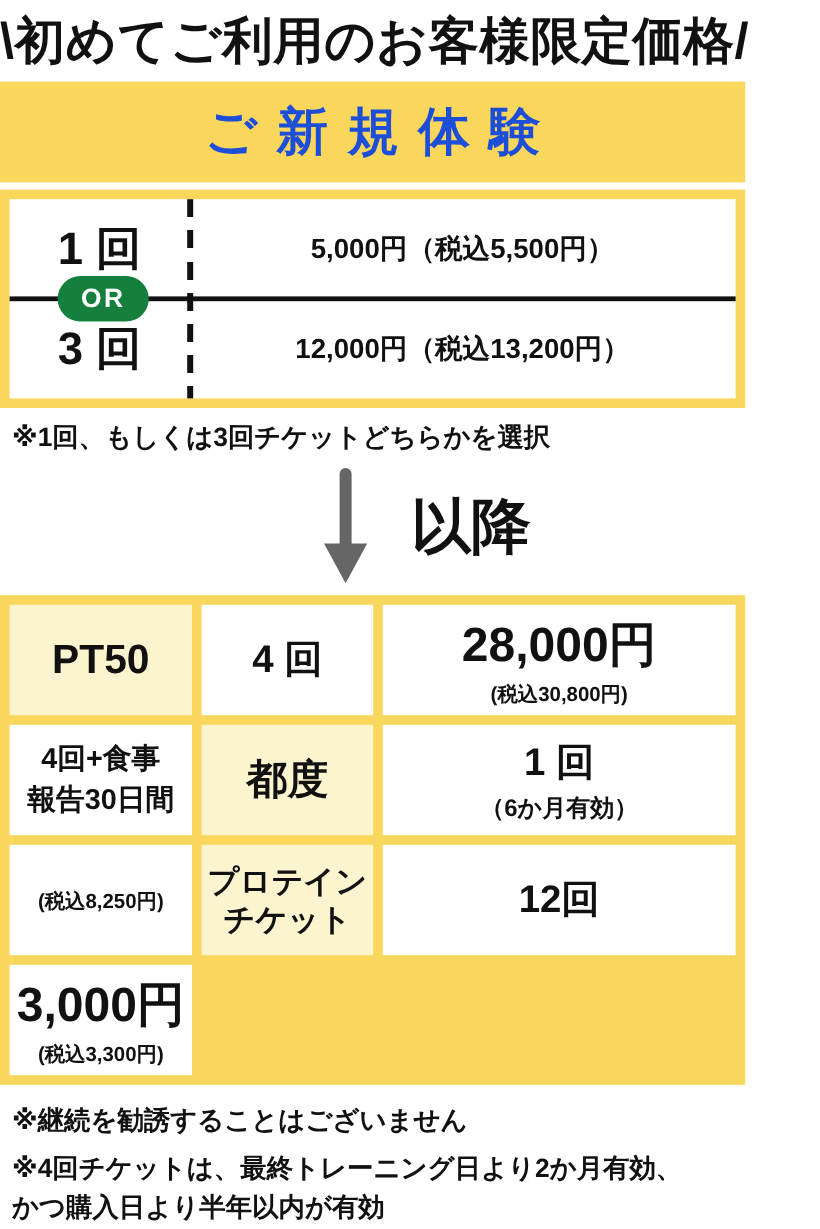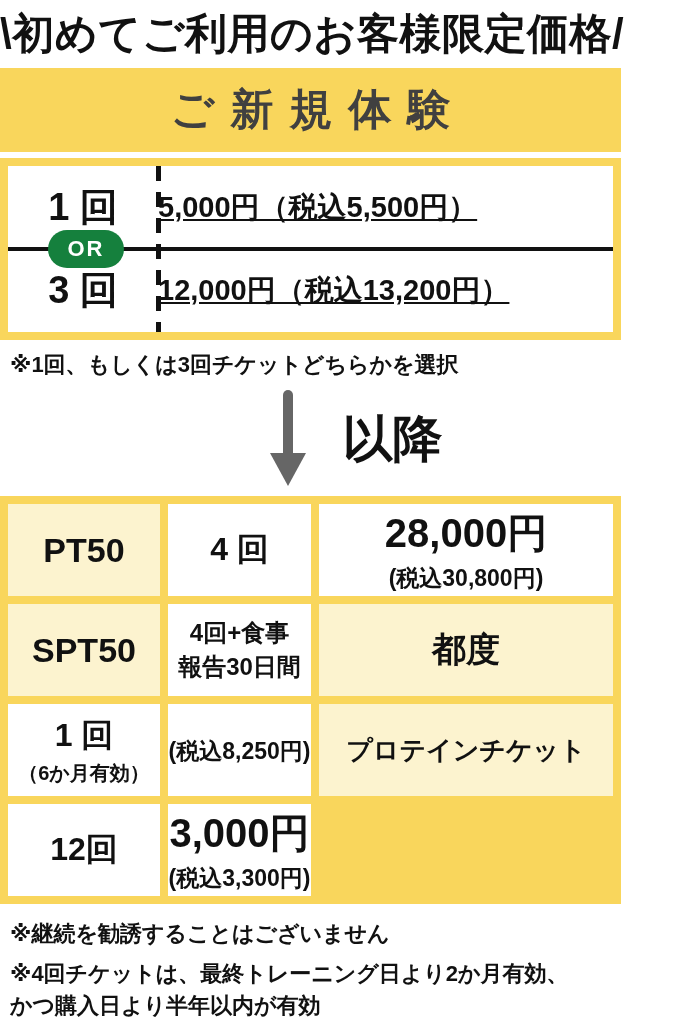--- a/index.html
+++ b/index.html
@@ -15,35 +15,35 @@
     padding-top:6px; text-align:center; font-size:42px; font-weight:800;
     color:#111111; white-space:nowrap; letter-spacing:0.5px;
   }
 
   
   .banner {
     margin-top:6px; height:84px; background:#F9D65C;
     display:flex; align-items:center; justify-content:center;
   }
   .banner span {
-    color:#404040; font-size:43px; font-weight:700;
+    color:#1d4ed8; font-size:43px; font-weight:700;
     letter-spacing:16px; text-indent:16px; white-space:nowrap;
   }
 
   
   .trial {
     margin-top:6px; height:182px; border:8px solid #F9D65C;
     background:#ffffff; position:relative;
   }
   .trial-row { display:flex; height:50%; align-items:center; }
   .trial-label {
     width:150px; text-align:center; font-size:38px; font-weight:700; white-space:nowrap;
   }
   .trial-price {
-    flex:1; font-size:29px; font-weight:700; white-space:nowrap;text-decoration:underline;
+    flex:1; text-align:center; font-size:23px; font-weight:700; white-space:nowrap;
   }
   .dashed-v {
     position:absolute; top:0; bottom:0; left:148px; width:5px;
     background:repeating-linear-gradient(to bottom,#111 0 15px,transparent 15px 26px);
   }
   .hline {
     position:absolute; left:0; right:0; top:calc(50% - 2px); height:4px; background:#111;
   }
   .or-badge {
     position:absolute; left:40px; top:calc(50% - 19px); width:76px; height:38px;
@@ -69,21 +69,21 @@
   .cell {
     background:#ffffff; display:flex; flex-direction:column;
     align-items:center; justify-content:center; text-align:center; padding:0 4px;
   }
   .cell.plan { background:#FCF3CF; font-size:34px; font-weight:700; }
   .cell.plan.small { font-size:26px; line-height:1.25; }
   .sess-main { font-size:32px; font-weight:700; white-space:nowrap; }
   .sess-sub  { font-size:20px; font-weight:600; margin-top:2px; white-space:nowrap; }
   .sess-two  { font-size:24px; font-weight:700; line-height:1.4; }
   .price-main { font-size:40px; font-weight:800; white-space:nowrap; }
-  .price-tax  { font-size:23px; font-weight:700; margin-top:2px; white-space:nowrap; }
+  .price-tax  { font-size:17px; font-weight:700; margin-top:2px; white-space:nowrap; }
 
   
   .footnotes { margin:14px 0 0 10px; font-size:22px; font-weight:700; line-height:1.45; }
   .footnotes .fn { margin-top:8px; }
 </style>
 </head>
 <body>
 
 <div class="page">
 
@@ -121,21 +121,20 @@
 
     <div class="cell plan">PT50</div>
     <div class="cell">
       <div class="sess-main">4 回</div>
     </div>
     <div class="cell">
       <div class="price-main">28,000円</div>
       <div class="price-tax">(税込30,800円)</div>
     </div>
 
-    <div class="cell plan">SPT50</div>
     <div class="cell">
       <div class="sess-two">4回+食事</div>
       <div class="sess-two">報告30日間</div>
     </div>
 
     <div class="cell plan">都度</div>
     <div class="cell">
       <div class="sess-main">1 回</div>
       <div class="sess-sub">（6か月有効）</div>
     </div>

